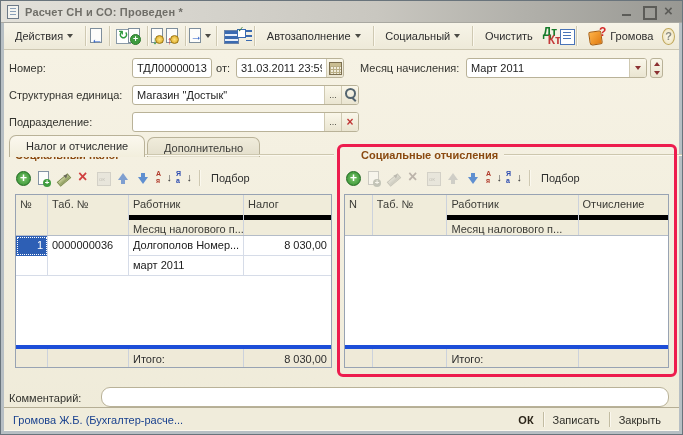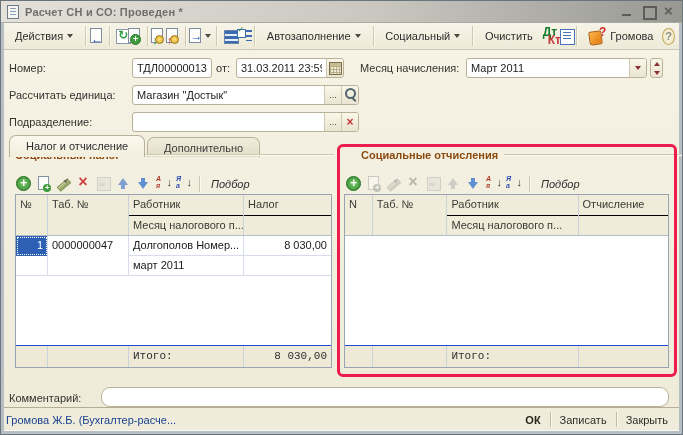--- a/index.html
+++ b/index.html
@@ -80,21 +80,21 @@
   
   .tab { position:absolute; padding:0 16px; border:1px solid #b9b298; border-bottom:none; border-radius:7px 7px 0 0; line-height:20px; cursor:pointer; white-space:nowrap; }
   .tab.active { background:linear-gradient(#fbf8ee,#f2eedd); height:22px; z-index:2; }
   .tab.inactive { background:linear-gradient(#f0ecdb,#e3decb); height:20px; top:87px; color:#3c3c38; }
 
   
   .grp { position:absolute; display:flex; align-items:center; height:15px; }
   .grp b { color:#8a4a10; font-weight:bold; white-space:nowrap; }
   .grp .rule { height:1px; background:#cdc7ae; box-shadow:0 1px 0 #fbf8ee; margin-left:6px; flex:1; }
 
-  .ttb { position:absolute; height:22px; display:flex; align-items:flex-end; gap:3px;font-style:italic; }
+  .ttb { position:absolute; height:22px; display:flex; align-items:flex-start; gap:3px; }
   .gico { position:relative; width:17px; height:17px; display:inline-block; cursor:pointer; }
   .i-add::before { content:"+"; position:absolute; left:1px; top:1px; width:13px; height:13px; line-height:12px; text-align:center; color:#fff; font-weight:bold; font-size:12px; background:radial-gradient(#7cc96a,#2f8a2f); border:1px solid #1f6a1f; border-radius:50%; }
   .i-copyrow::before { content:""; position:absolute; left:3px; top:1px; width:9px; height:12px; background:#fdfdfb; border:1px solid #8494a4; }
   .i-copyrow::after { content:"+"; position:absolute; left:8px; bottom:0; width:8px; height:8px; line-height:7px; text-align:center; font-size:8px; font-weight:bold; color:#fff; background:#3f9c3f; border-radius:50%; }
   .i-edit::before { content:""; position:absolute; left:2px; top:7px; width:12px; height:4px; background:linear-gradient(#c9cf9a,#8a9a5a); border:1px solid #7a8a4a; transform:rotate(-40deg); }
   .i-edit::after { content:""; position:absolute; right:2px; top:3px; width:0; height:0; border:2px solid transparent; border-left:4px solid #6a6a5a; transform:rotate(-40deg); }
   .i-del::before { content:"×"; position:absolute; left:3px; top:-2px; font-size:16px; font-weight:bold; color:#d04040; }
   .i-endedit::before { content:""; position:absolute; left:2px; top:2px; width:12px; height:12px; background:#dcd8c8; border:1px solid #a8a494; }
   .i-endedit::after { content:"ок"; position:absolute; left:4px; top:6px; font-size:6px; color:#8a8678; }
   .i-up::before { content:""; position:absolute; left:3px; top:3px; width:0; height:0; border-left:5px solid transparent; border-right:5px solid transparent; border-bottom:7px solid #7f9fd0; }
@@ -107,43 +107,43 @@
   .i-sdesc::after { content:"↓"; position:absolute; right:0; top:1px; font-size:11px; color:#3a3a3a; }
   .dim { opacity:.4; filter:grayscale(.9); }
   .vs { width:1px; height:16px; background:#cfc9b2; box-shadow:1px 0 0 #fbf8ee; margin:0 4px; }
   .pick { cursor:pointer; padding:2px 4px; }
 
   .tbl { position:absolute; border:1px solid #98a3b3; background:#fff; display:flex; flex-direction:column; }
   .thead { display:flex; background:#f0ecda; border-bottom:1px solid #b4bcc8; }
   .hcol { border-right:1px solid #ccd2dc; }
   .hcol:last-child { border-right:none; }
   .hc { height:20px; padding:3px 4px 0; color:#3a3a35; overflow:hidden; white-space:nowrap; }
-  .hc.sub { border-top:1px solid #000000; }
+  .hc.sub { border-top:5px solid #000000; }
   .hc.tall { height:40px; }
   .tbody { flex:1; position:relative; background:#fff; overflow:hidden; }
   .rline { display:flex; height:20px; }
   .td { padding:3px 4px 0; border-right:1px solid #d6dce8; overflow:hidden; white-space:nowrap; color:#1a1a1a; }
   .td:last-child { border-right:none; }
   .bb { border-bottom:1px solid #d6dce8; }
   .num { text-align:right; }
   .sel { background:#2d5fb5; color:#fff; outline:1px dotted #fff; outline-offset:-2px; }
-  .tfoot { display:flex; height:22px; background:#efead8; border-top:1px solid #1d4ed8;font-family:Liberation Mono, monospace; }
+  .tfoot { display:flex; height:22px; background:#efead8; border-top:4px solid #1d4ed8; }
   .tf { padding:4px 4px 0; border-right:1px solid #ccd2dc; overflow:hidden; white-space:nowrap; }
   .tf:last-child { border-right:none; }
 
   
   .lt .c1 { width:32px; } .lt .c2 { width:81px; } .lt .c3 { width:115px; } .lt .c4 { width:87px; }
   
   .rt .c1 { width:28px; } .rt .c2 { width:75px; } .rt .c3 { width:132px; } .rt .c4 { width:90px; }
 
   .hl { position:absolute; border:3px solid #ed1c4e; border-radius:6px; pointer-events:none; z-index:5; }
 
   
   .comment-lbl { top:338px; }
-  .footer { position:absolute; left:0; right:0; bottom:0; height:24px; border-top:1px solid #b5ae95; box-shadow:0 -1px 0 #fbf8ee inset; display:flex; align-items:center; padding:0 2px; background:#f0ecdb; }
+  .footer { position:absolute; left:0; right:0; bottom:0; height:24px; border-top:1px solid #b5ae95; box-shadow:0 -1px 0 #fbf8ee inset; display:flex; align-items:center; padding:0 9px; background:#f0ecdb; }
   .status { color:#18408e; white-space:nowrap; overflow:hidden; }
   .fbtns { margin-left:auto; display:flex; align-items:flex-start; }
   .fbtn2 { padding:2px 9px; cursor:pointer; color:#2e2e28; white-space:nowrap; }
   .fbtn2.ok { font-weight:bold; color:#2a2418; }
   .fsep { width:1px; height:15px; background:#c2bca2; box-shadow:1px 0 0 #fbf8ee; }
 </style>
 </head>
 <body>
 
 <div class="window">
@@ -220,21 +220,21 @@
       <span class="lbl" style="left:356px;top:8px;">Месяц начисления:</span>
       <span class="fld" style="left:462px;top:8px;width:181px;">
         <input value="Март 2011" style="">
         <span class="fbtn dd"></span>
       </span>
       <span class="spin" style="left:646px;top:8px;">
         <span class="up"></span>
         <span class="dn"></span>
       </span>
 
-      <span class="lbl" style="left:5px;top:35px;">Рассчитать единица:</span>
+      <span class="lbl" style="left:5px;top:35px;">Структурная единица:</span>
       <span class="fld" style="left:128px;top:35px;width:227px;">
         <input value="Магазин &quot;Достык&quot;" style="">
         <span class="fbtn">...</span>
         <span class="fbtn mag"></span>
       </span>
 
       <span class="lbl" style="left:5px;top:62px;">Подразделение:</span>
       <span class="fld" style="left:128px;top:62px;width:227px;">
         <input value="" style="">
         <span class="fbtn">...</span>
@@ -274,21 +274,21 @@
             <div class="hc sub">Месяц налогового п...</div>
           </div>
           <div class="hcol c4">
             <div class="hc">Налог</div>
             <div class="hc sub"></div>
           </div>
         </div>
         <div class="tbody">
           <div class="rline">
             <span class="td c1 num sel">1</span>
-            <span class="td c2">0000000047</span>
+            <span class="td c2">0000000036</span>
             <span class="td c3 bb">Долгополов Номер...</span>
             <span class="td c4 num bb">8 030,00</span>
           </div>
           <div class="rline">
             <span class="td c1 bb"></span>
             <span class="td c2 bb"></span>
             <span class="td c3 bb">март 2011</span>
             <span class="td c4 bb"></span>
           </div>
         </div>

